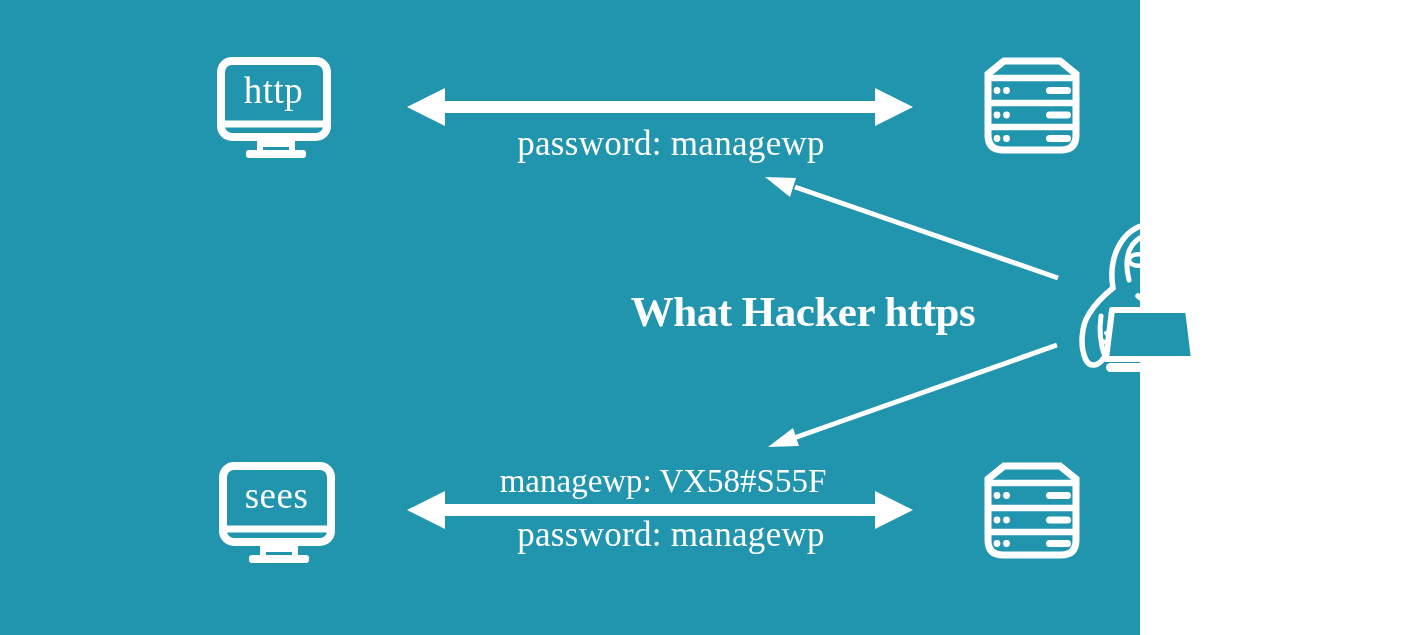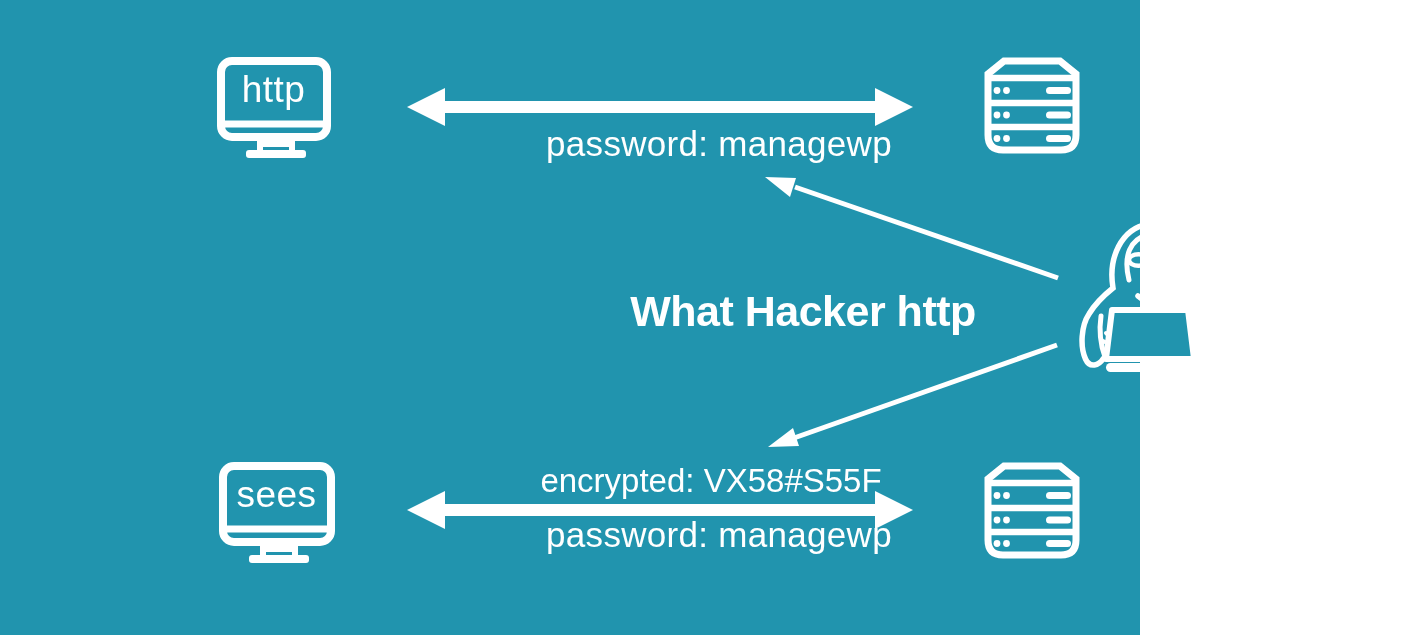--- a/index.html
+++ b/index.html
@@ -5,32 +5,32 @@
   * { margin: 0; padding: 0; box-sizing: border-box; }
   html, body { width: 1420px; height: 635px; overflow: hidden; }
   body { font-family: "Liberation Sans", "DejaVu Sans", sans-serif; }
 
   .canvas {
     position: relative;
     width: 1140px;
     height: 635px;
     background: #2194ae;
     color: #ffffff;
+    font-family: Liberation Serif, serif;
   }
   .abs { position: absolute; }
 
   .flow-text {
     position: absolute;
     transform: translateX(-50%);
     color: #ffffff;
     font-size: 35px;
     letter-spacing: 0.3px;
     white-space: nowrap;
     line-height: 1.05;
-    margin-left: 48px;
   }
   .flow-text.encrypted { font-size: 33px; letter-spacing: 0px; }
 
   .heading {
     position: absolute;
     transform: translateX(-50%);
     color: #ffffff;
     font-size: 43px;
     font-weight: 700;
     letter-spacing: -0.5px;
@@ -88,21 +88,21 @@
   </div>
 
   <div class="abs" style="left:405px; top:85px; width:510px; height:44px;">
     <svg width="510" height="44" viewBox="0 0 510 44">
       <polygon fill="#ffffff" points="2,22 40,3 40,16 470,16 470,3 508,22 470,41 470,28 40,28 40,41"></polygon>
     </svg>
   </div>
 
   <div class="flow-text" style="left:671px; top:126px;">password: managewp</div>
 
-  <div class="heading" style="left:803px; top:290px;">What Hacker http</div>
+  <div class="heading" style="left:803px; top:290px;">What Hacker https</div>
 
   <div class="abs" style="left:1075px; top:212px; width:150px; height:165px;">
     <svg width="150" height="165" viewBox="0 0 150 165">
 
       <path d="M 28 147
                C 24 153, 15 157, 10.5 147
                C 5 135, 6 114, 14 102
                C 20 92, 28 84, 38 76
                C 33 46, 46 17, 73 12
                C 100 17, 113 46, 108 76
@@ -172,16 +172,16 @@
       <rect x="62" y="78" width="25" height="7" rx="3.5" fill="#ffffff"></rect>
     </svg>
   </div>
 
   <div class="abs" style="left:405px; top:488px; width:510px; height:44px;">
     <svg width="510" height="44" viewBox="0 0 510 44">
       <polygon fill="#ffffff" points="2,22 40,3 40,16 470,16 470,3 508,22 470,41 470,28 40,28 40,41"></polygon>
     </svg>
   </div>
 
-  <div class="flow-text encrypted" style="left:663px; top:464px;">encrypted: VX58#S55F</div>
+  <div class="flow-text encrypted" style="left:663px; top:464px;">managewp: VX58#S55F</div>
   <div class="flow-text" style="left:671px; top:517px;">password: managewp</div>
 
 </div>
 
 </body></html>

